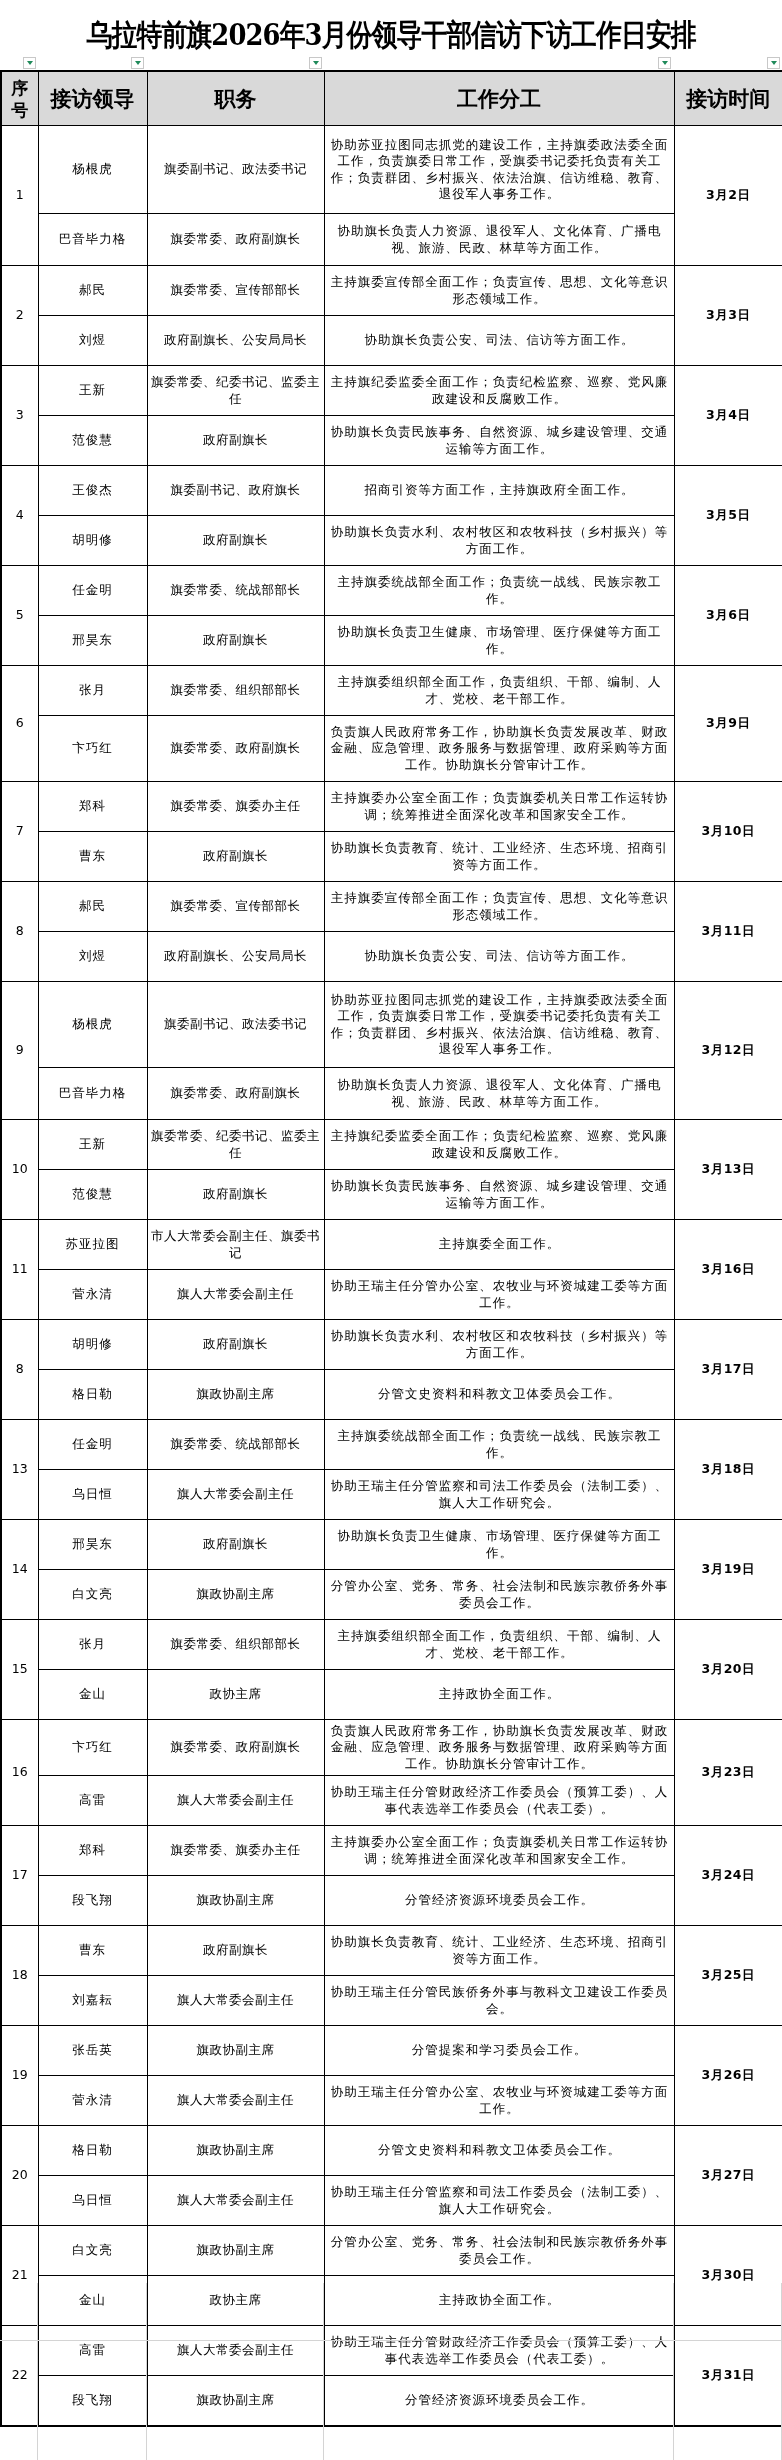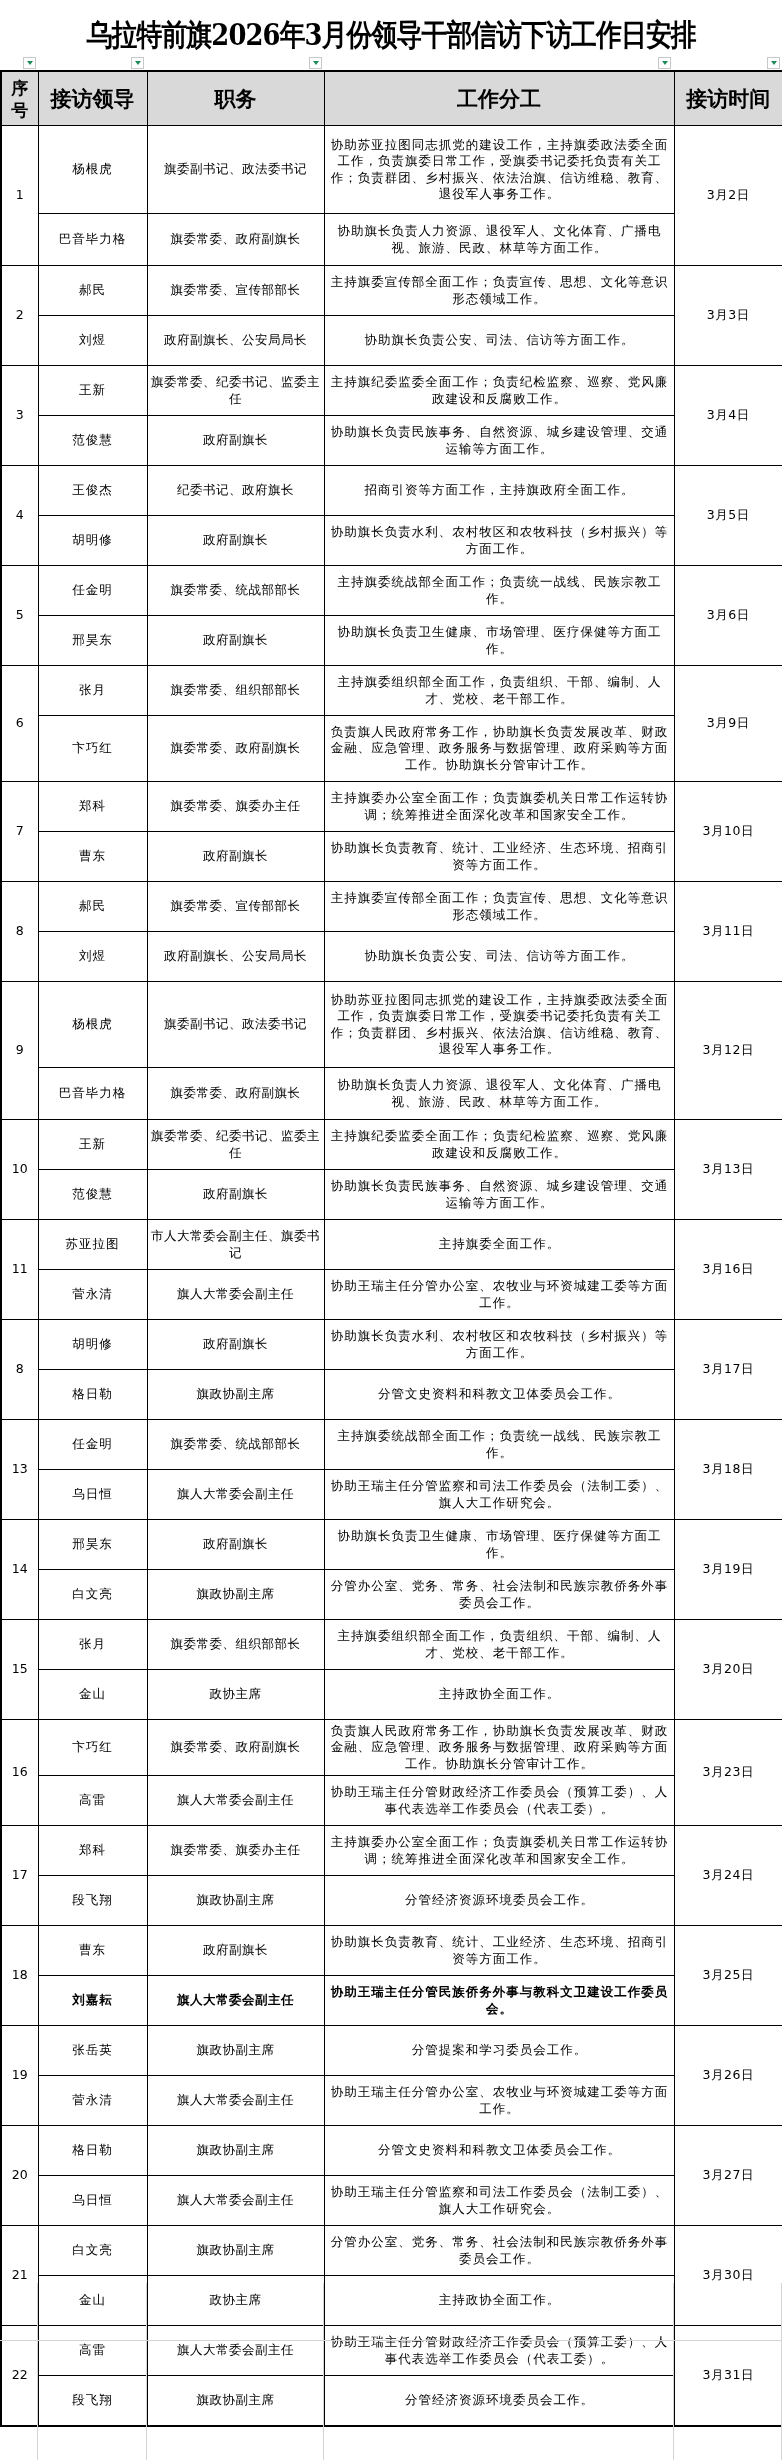--- a/index.html
+++ b/index.html
@@ -14,21 +14,21 @@
   table.sched col.c2 { width:109px; }
   table.sched col.c3 { width:177px; }
   table.sched col.c4 { width:350px; }
   table.sched col.c5 { width:109px; }
   table.sched th { background:#d9d9d9; border:1.5px solid #000; font-weight:bold; font-size:21px; height:53px; padding:0; text-align:center; }
   table.sched th.seq { font-size:17px; line-height:22px; }
   table.sched td { border:1px solid #000; font-size:12.5px; padding:0; text-align:center; vertical-align:middle; line-height:16.5px; }
   table.sched td.work { text-align:center; padding:0 2px 0 3px; letter-spacing:1px; }
   table.sched td.pos { letter-spacing:0.5px; }
   table.sched td.name { letter-spacing:1px; }
-  table.sched td.date { letter-spacing:0.5px; }
+  table.sched td.date { letter-spacing:0.5px;font-weight:bold; }
   table.sched tr.group-start td { border-top:1.5px solid #000; }
   table.sched { border:2px solid #000; }
   .after-grid { position:absolute; left:0; top:2283px; width:782px; height:177px; }
   .after-grid .vline { position:absolute; top:0; bottom:0; width:1px; background:#d4d4d4; }
   .after-grid .hline { position:absolute; left:0; right:0; height:1px; background:#d4d4d4; }
 </style>
 </head>
 <body>
 
 <div class="title-row">
@@ -93,21 +93,21 @@
         <td class="date" rowspan="2">3月4日</td>
       </tr>
       <tr style="height: 50px;">
         <td class="name">范俊慧</td>
         <td class="pos">政府副旗长</td>
         <td class="work">协助旗长负责民族事务、自然资源、城乡建设管理、交通运输等方面工作。</td>
       </tr>
       <tr class="group-start" style="height: 50px;">
         <td rowspan="2">4</td>
         <td class="name">王俊杰</td>
-        <td class="pos">纪委书记、政府旗长</td>
+        <td class="pos">旗委副书记、政府旗长</td>
         <td class="work">招商引资等方面工作，主持旗政府全面工作。</td>
         <td class="date" rowspan="2">3月5日</td>
       </tr>
       <tr style="height: 50px;">
         <td class="name">胡明修</td>
         <td class="pos">政府副旗长</td>
         <td class="work">协助旗长负责水利、农村牧区和农牧科技（乡村振兴）等方面工作。</td>
       </tr>
       <tr class="group-start" style="height: 50px;">
         <td rowspan="2">5</td>
@@ -265,21 +265,21 @@
         <td class="pos">旗政协副主席</td>
         <td class="work">分管经济资源环境委员会工作。</td>
       </tr>
       <tr class="group-start" style="height: 50px;">
         <td rowspan="2">18</td>
         <td class="name">曹东</td>
         <td class="pos">政府副旗长</td>
         <td class="work">协助旗长负责教育、统计、工业经济、生态环境、招商引资等方面工作。</td>
         <td class="date" rowspan="2">3月25日</td>
       </tr>
-      <tr style="height: 50px; font-weight: bold;">
+      <tr style="height: 50px;">
         <td class="name">刘嘉耘</td>
         <td class="pos">旗人大常委会副主任</td>
         <td class="work">协助王瑞主任分管民族侨务外事与教科文卫建设工作委员会。</td>
       </tr>
       <tr class="group-start" style="height: 50px;">
         <td rowspan="2">19</td>
         <td class="name">张岳英</td>
         <td class="pos">旗政协副主席</td>
         <td class="work">分管提案和学习委员会工作。</td>
         <td class="date" rowspan="2">3月26日</td>

